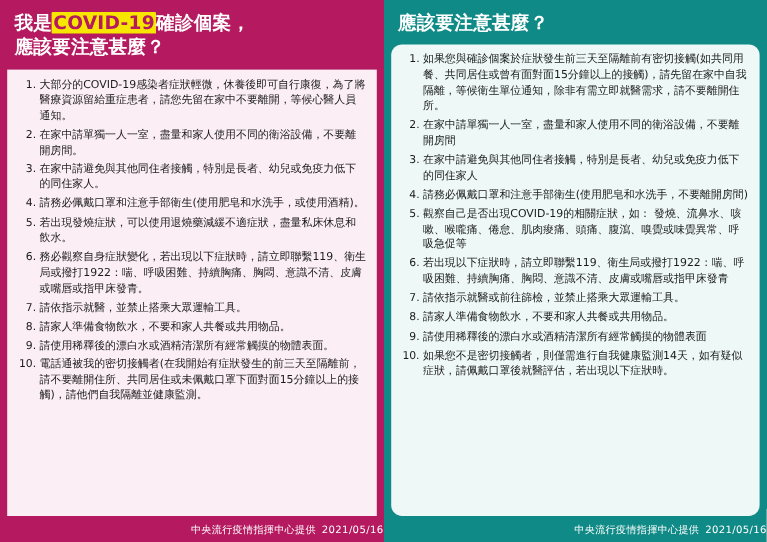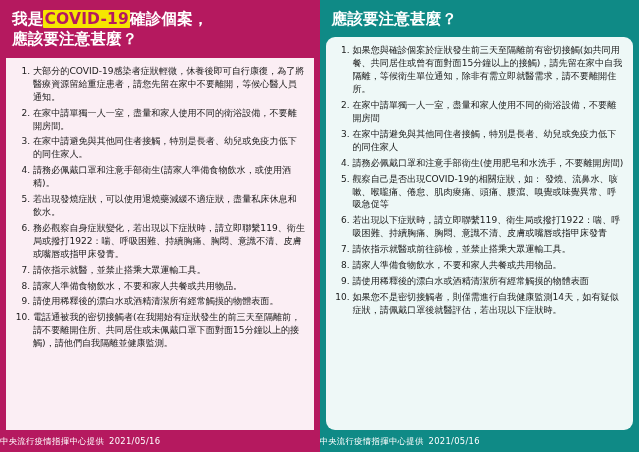--- a/index.html
+++ b/index.html
@@ -65,21 +65,21 @@
     text-align: left;
     letter-spacing: 0px;
   }
   ol.list > li::marker { font-size: 9px; }
 
   .footer {
     flex: 0 0 auto;
     height: 22px;
     display: flex;
     align-items: center;
-    justify-content: flex-start;
+    justify-content: flex-end;
     color: #ffffff;
     font-size: 8.4px;
     letter-spacing: 0.3px;
   }
   .footer .date { margin-left: 5px; }
 </style>
 </head>
 <body>
 
 <div class="page">
@@ -87,21 +87,21 @@
   <div class="panel left">
     <div class="header">
       <div class="line"><span>我是</span><span class="hl">COVID-19</span><span>確診個案，</span></div>
       <div class="line">應該要注意甚麼？</div>
     </div>
     <div class="body">
       <ol class="list">
         <li>大部分的COVID-19感染者症狀輕微，休養後即可自行康復，為了將醫療資源留給重症患者，請您先留在家中不要離開，等候心醫人員通知。</li>
         <li>在家中請單獨一人一室，盡量和家人使用不同的衛浴設備，不要離開房間。</li>
         <li>在家中請避免與其他同住者接觸，特別是長者、幼兒或免疫力低下的同住家人。</li>
-        <li>請務必佩戴口罩和注意手部衛生(請家人準備食物飲水，或使用酒精)。</li>
+        <li>請務必佩戴口罩和注意手部衛生(使用肥皂和水洗手，或使用酒精)。</li>
         <li>若出現發燒症狀，可以使用退燒藥減緩不適症狀，盡量私床休息和飲水。</li>
         <li>務必觀察自身症狀變化，若出現以下症狀時，請立即聯繫119、衛生局或撥打1922：喘、呼吸困難、持續胸痛、胸悶、意識不清、皮膚或嘴唇或指甲床發青。</li>
         <li>請依指示就醫，並禁止搭乘大眾運輸工具。</li>
         <li>請家人準備食物飲水，不要和家人共餐或共用物品。</li>
         <li>請使用稀釋後的漂白水或酒精清潔所有經常觸摸的物體表面。</li>
         <li>電話通被我的密切接觸者(在我開始有症狀發生的前三天至隔離前，請不要離開住所、共同居住或未佩戴口罩下面對面15分鐘以上的接觸)，請他們自我隔離並健康監測。</li>
       </ol>
     </div>
     <div class="footer">
       <span>中央流行疫情指揮中心提供</span>

